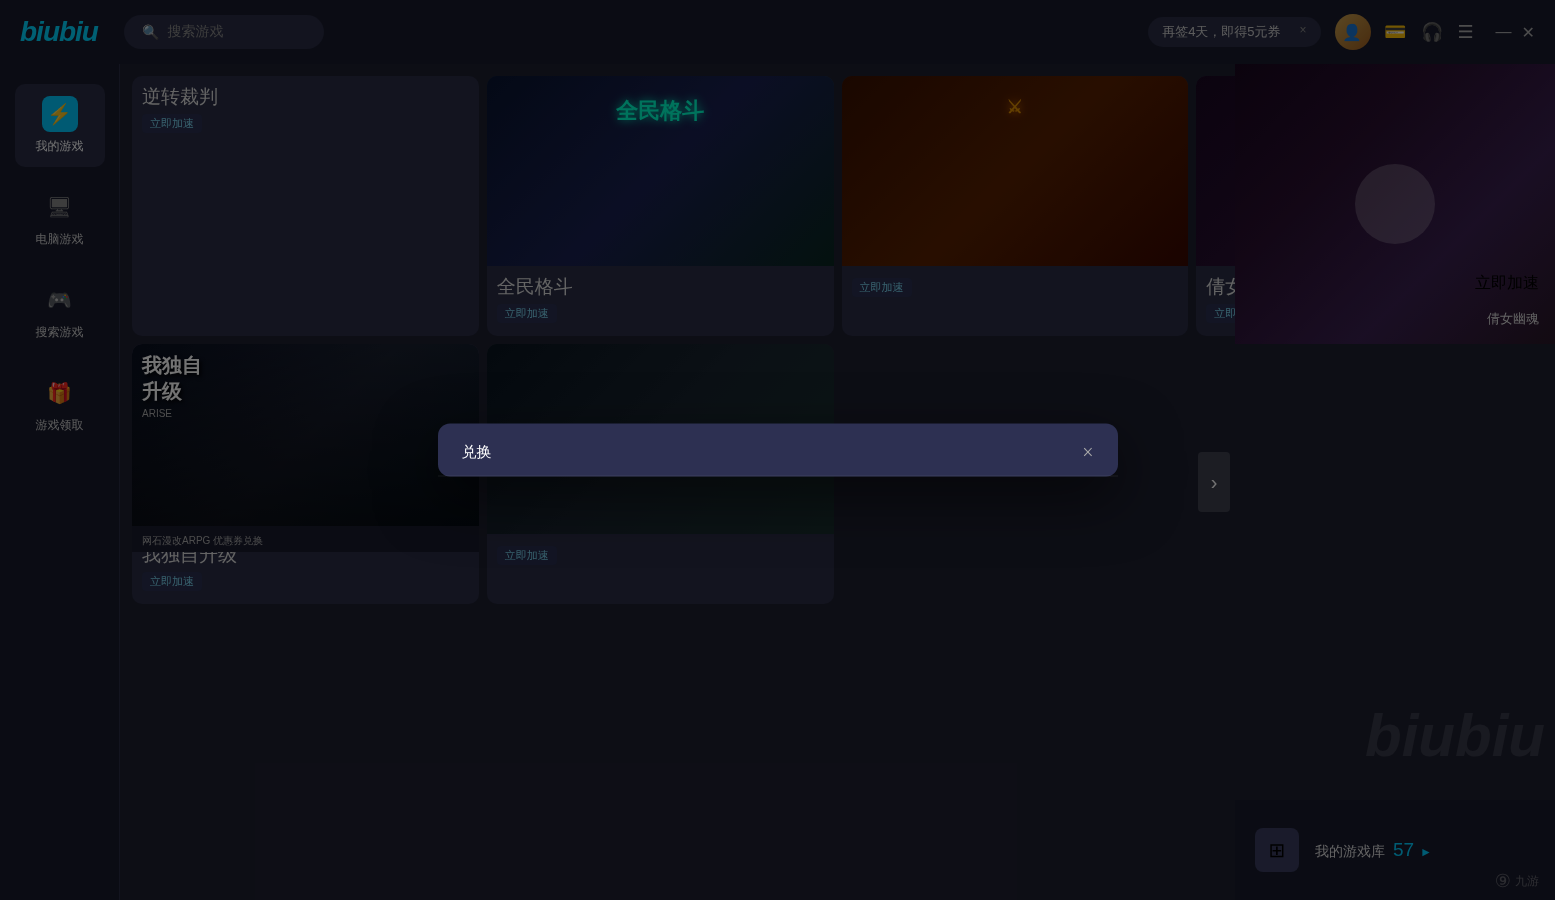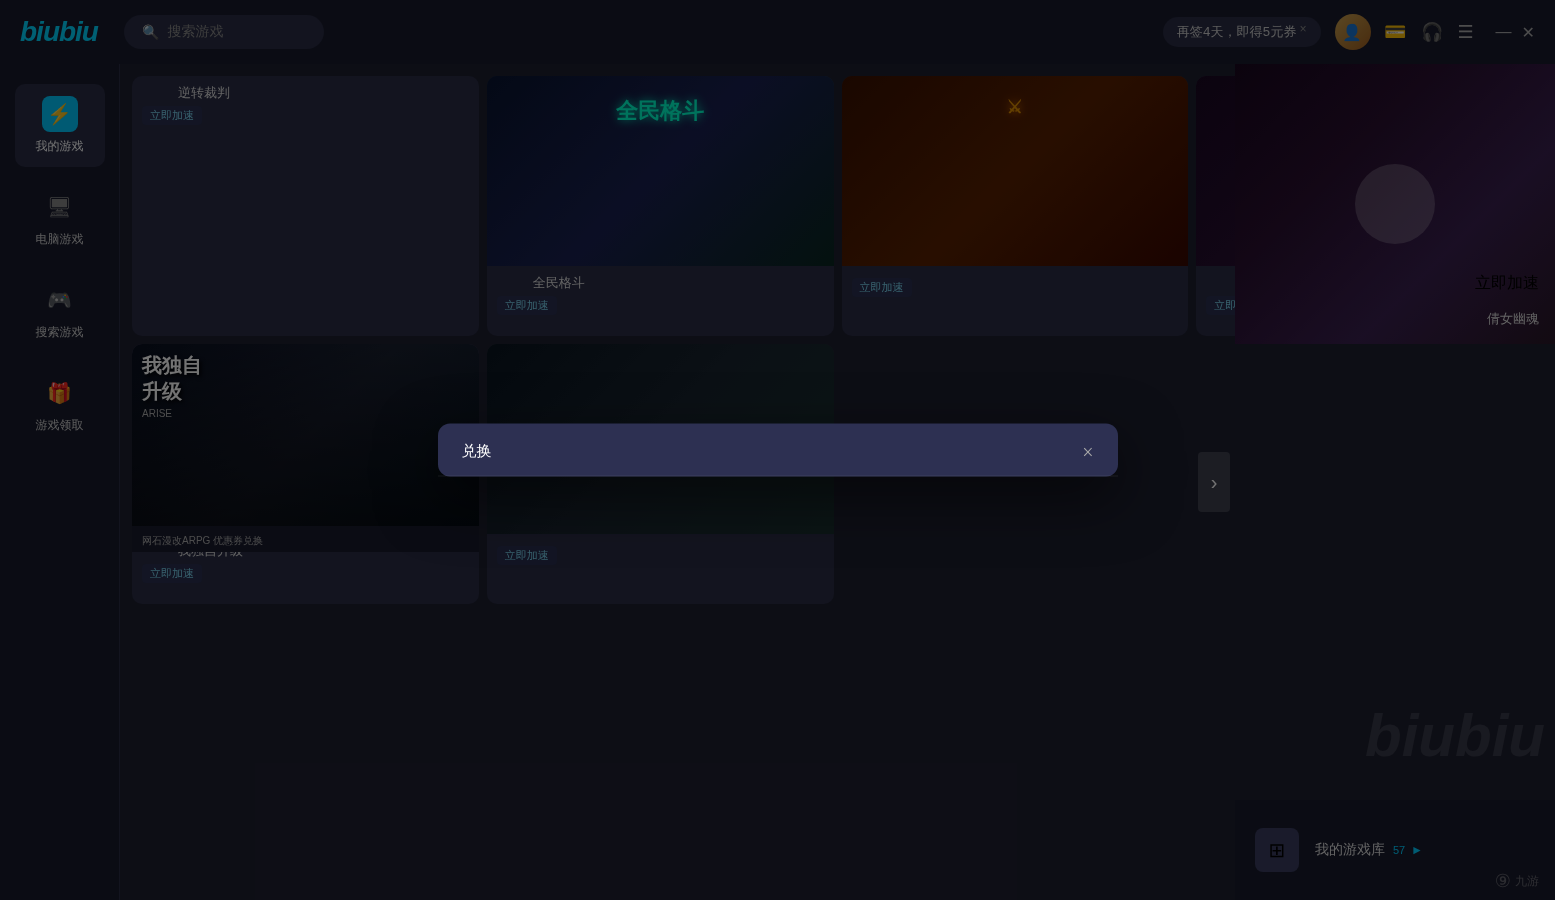--- a/index.html
+++ b/index.html
@@ -54,22 +54,21 @@
       align-items: center;
       gap: 14px;
     }
     .checkin-banner {
       background: #2a2d45;
       border-radius: 16px;
       padding: 6px 14px;
       color: #ccc;
       font-size: 13px;
       display: flex;
-      gap: 3px;
-      font-family: Liberation Mono, monospace;
+      gap: 19px;
     }
     .close-small {
       color: #888;
       cursor: pointer;
       font-size: 12px;
     }
     .avatar {
       width: 36px;
       height: 36px;
       border-radius: 50%;
@@ -172,22 +171,21 @@
       border-radius: 10px;
       overflow: hidden;
       position: relative;
       background: #2a2d45;
     }
     .game-card .card-info {
       padding: 8px 10px;
     }
     .game-card .card-title {
       color: #ddd;
-      font-size: 13px;
-      margin-left: 36px;
+      font-size: 19px;
     }
     .game-card .card-btn {
       display: inline-block;
       background: #2a3050;
       color: #7ad4f0;
       border-radius: 4px;
       font-size: 11px;
       padding: 2px 8px;
       margin-top: 4px;
     }
@@ -280,20 +278,21 @@
       transform: translate(-50%, -50%);
       width: 680px;
       background: #2d3052;
       border-radius: 12px;
       z-index: 20;
       padding: 0;
       box-shadow: 0 20px 60px rgba(0,0,0,0.6);
     }
     .modal-header {
       display: flex;
+      align-items: center;
       justify-content: space-between;
       padding: 18px 24px 14px;
       border-bottom: 1px solid rgba(255,255,255,0.08);
       font-family: Liberation Serif, serif;
     }
     .modal-title {
       color: #fff;
       font-size: 15px;
       font-weight: 500;
     }
@@ -375,21 +374,21 @@
       display: flex;
       align-items: center;
       justify-content: center;
     }
     .game-lib-text {
       color: #ddd;
       font-size: 14px;
     }
     .game-lib-count {
       color: #00ccff;
-      font-size: 11px;
+      font-size: 19px;
     }
   </style>
 </head>
 <body>
 
 <div class="topbar">
   <div class="logo">biubiu</div>
   <div class="search-bar">
     <span class="search-icon-svg">🔍</span>
     <span style="color:#888;font-size:14px;">搜索游戏</span>

